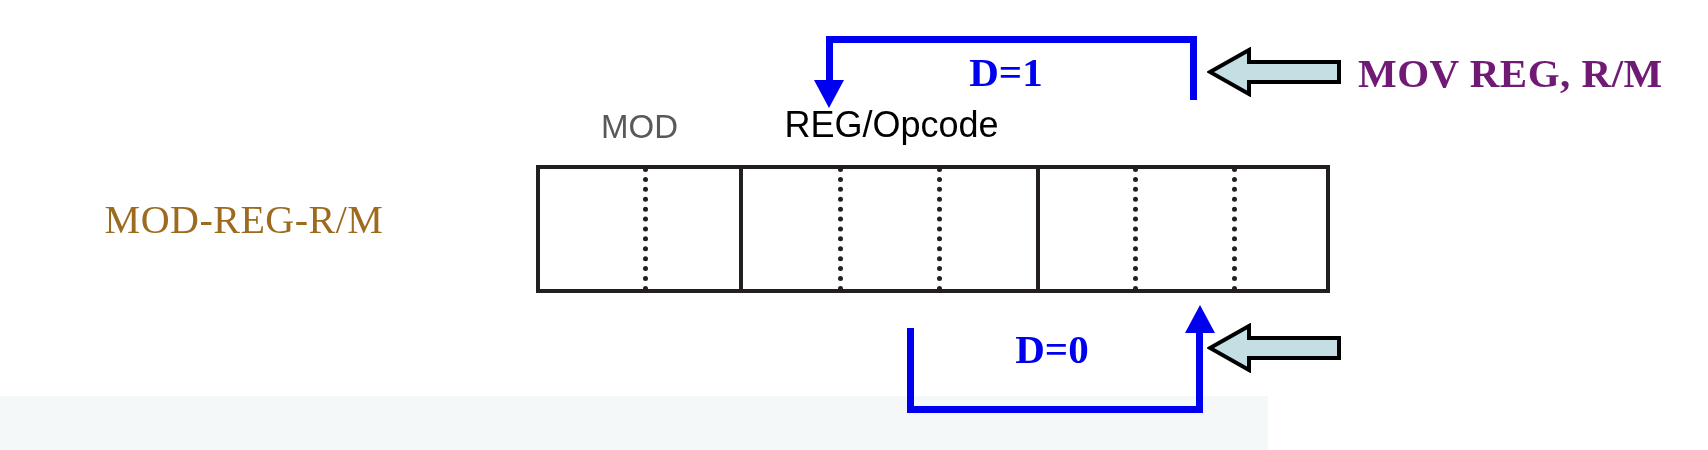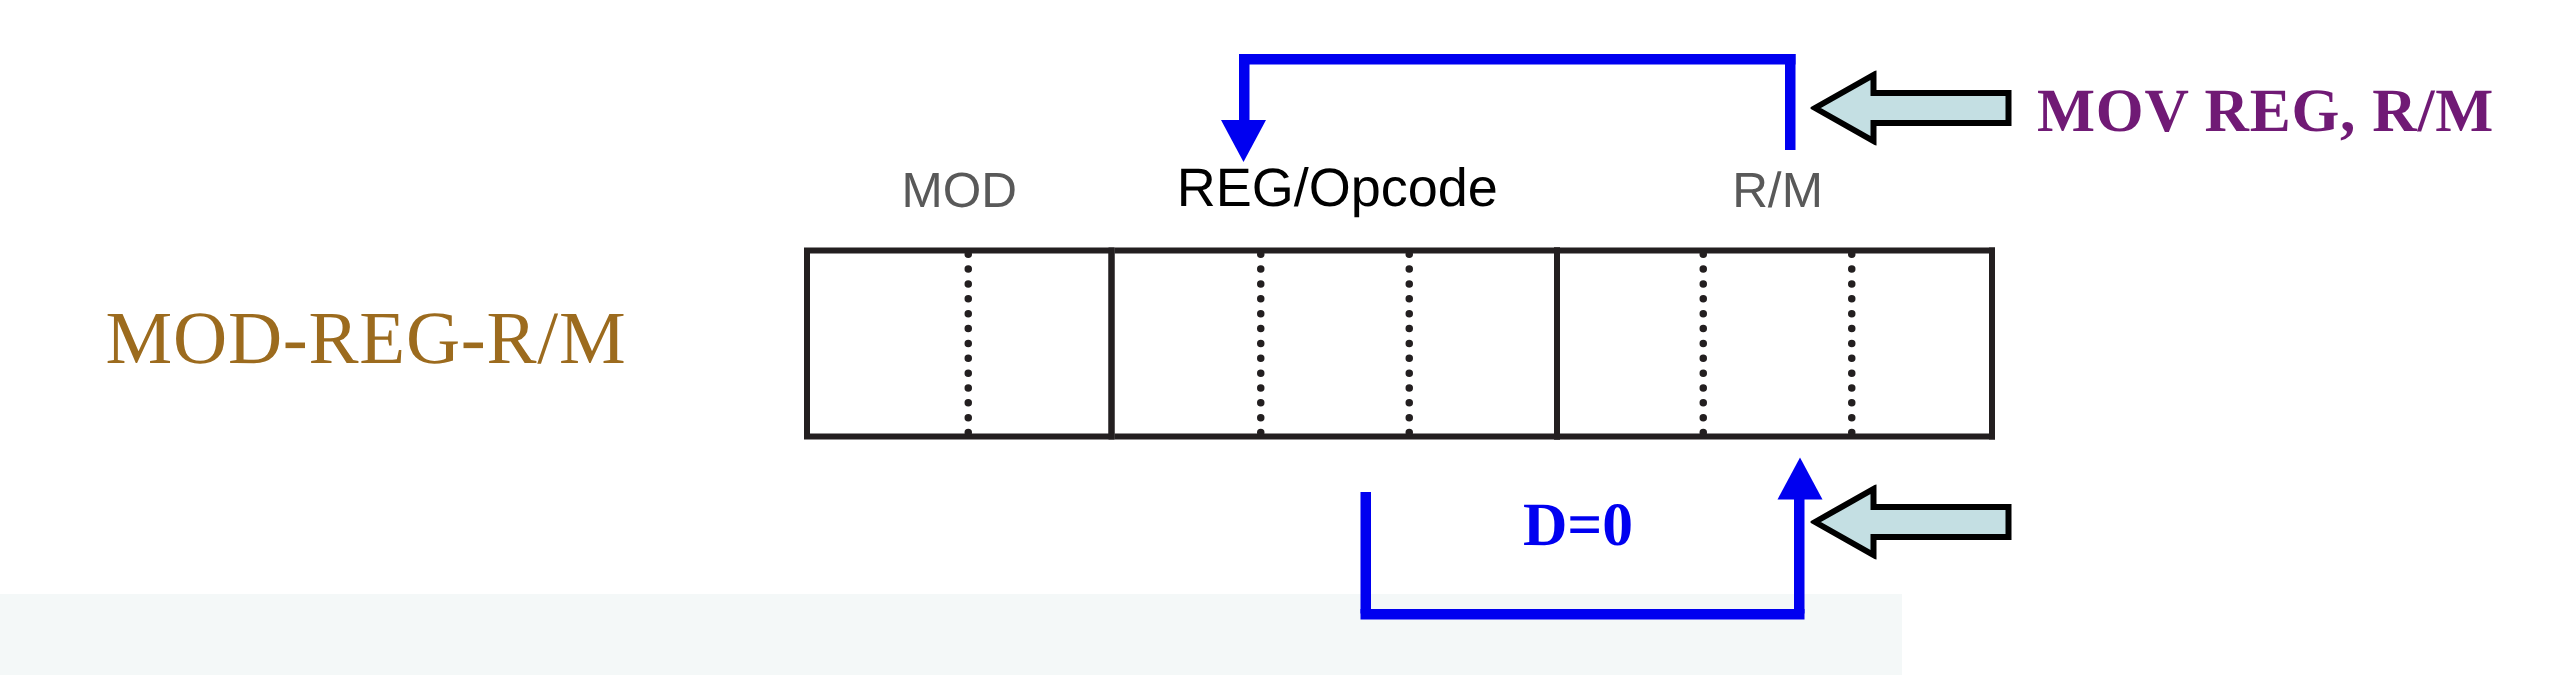--- a/index.html
+++ b/index.html
@@ -28,21 +28,21 @@
   }
 
   
   .left-caption {
     position: absolute;
     left: 14px;
     top: 196px;
     width: 460px;
     text-align: center;
     font-family: "Liberation Serif", serif;
-    font-size: 50px;
+    font-size: 40px;
     font-weight: 400;
     color: #9c6b1e;
     letter-spacing: 0.5px;
     white-space: nowrap;
   }
 
   
   .field-label {
     position: absolute;
     font-family: "Liberation Sans", sans-serif;
@@ -143,21 +143,20 @@
 <body>
 
 <div id="canvas">
 
   <div class="bottom-band"></div>
 
   <div class="left-caption">MOD-REG-R/M</div>
 
   <div class="field-label mod">MOD</div>
   <div class="field-label reg">REG/Opcode</div>
-  <div class="field-label rm">R/M</div>
 
   <div class="byte-box">
     <div class="group mod">
       <div class="divider" style="left:103px;"></div>
     </div>
     <div class="group reg">
       <div class="divider" style="left:95px;"></div>
       <div class="divider" style="left:194px;"></div>
     </div>
     <div class="group rm">
@@ -166,20 +165,21 @@
     </div>
   </div>
 
   <div class="bracket-line" style="left:826px; top:36px; width:371px; height:7px;"></div>
 
   <div class="bracket-line" style="left:826px; top:36px; width:7px; height:50px;"></div>
   <div class="arrowhead down" style="left:814px; top:80px;"></div>
 
   <div class="bracket-line" style="left:1190px; top:36px; width:7px; height:64px;"></div>
 
+  <div class="d-label" style="left:846px; top:48px; width:320px;">D=1</div>
 
   <svg class="block-arrow" style="left:1207px; top:47px;" viewBox="0 0 135 50" preserveAspectRatio="none">
     <polygon points="3,25 42,3 42,15 132,15 132,35 42,35 42,47" fill="#c4dfe3" stroke="#000000" stroke-width="4" stroke-linejoin="miter"></polygon>
   </svg>
 
   <div class="mov-label" style="left:1358px; top:49px;">MOV REG, R/M</div>
 
   <div class="bracket-line" style="left:907px; top:406px; width:296px; height:7px;"></div>
 
   <div class="bracket-line" style="left:907px; top:328px; width:7px; height:81px;"></div>

